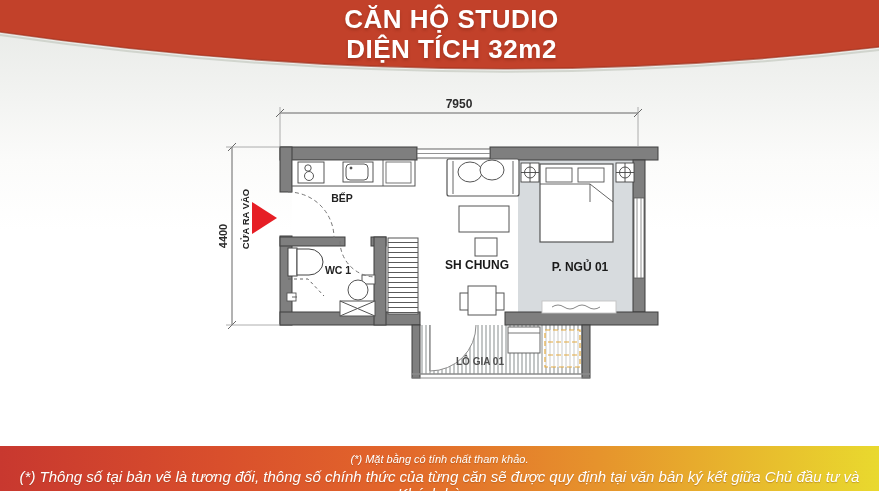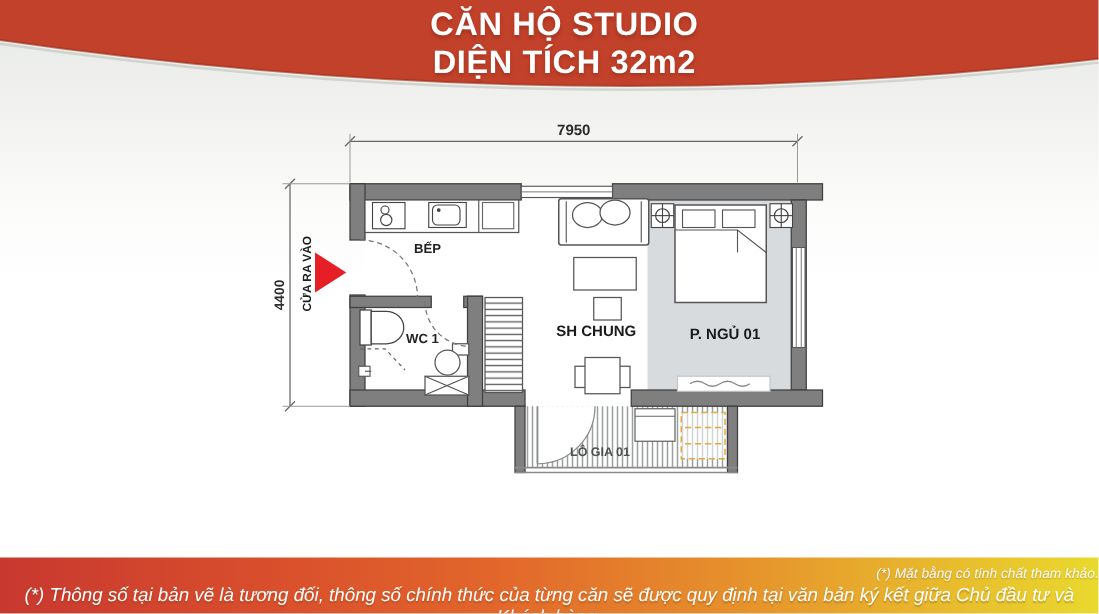--- a/index.html
+++ b/index.html
@@ -20,21 +20,21 @@
     position:absolute;left:292px;top:197px;z-index:5;
     font-family:"DejaVu Serif","Liberation Serif",serif;font-weight:bold;
     font-size:41px;line-height:1;white-space:nowrap;
   }
   .footer{
     position:absolute;left:0;bottom:0;width:879px;height:45px;z-index:6;
     background:linear-gradient(90deg,#c8382f 0%,#d94f2c 25%,#e2662b 45%,#e6932c 68%,#e9d92e 100%);
     color:#fff;font-style:italic;text-align:center;
     text-shadow:0 1px 1px rgba(120,60,20,.35);
   }
-  .footer .f1{padding-top:7px;font-size:11px;text-align:right;}
+  .footer .f1{padding-top:7px;font-size:11px;}
   .footer .f2{padding-top:3px;font-size:15px;}
   svg text{font-family:"Liberation Sans",sans-serif;}
 </style>
 </head>
 <body>
 
 <div class="stage">
 
   <svg class="header-svg" width="879" height="102" aria-hidden="true">
     <path d="M0,0 H879 V47 Q452,97 0,32 Z" fill="#c2412a"></path>

